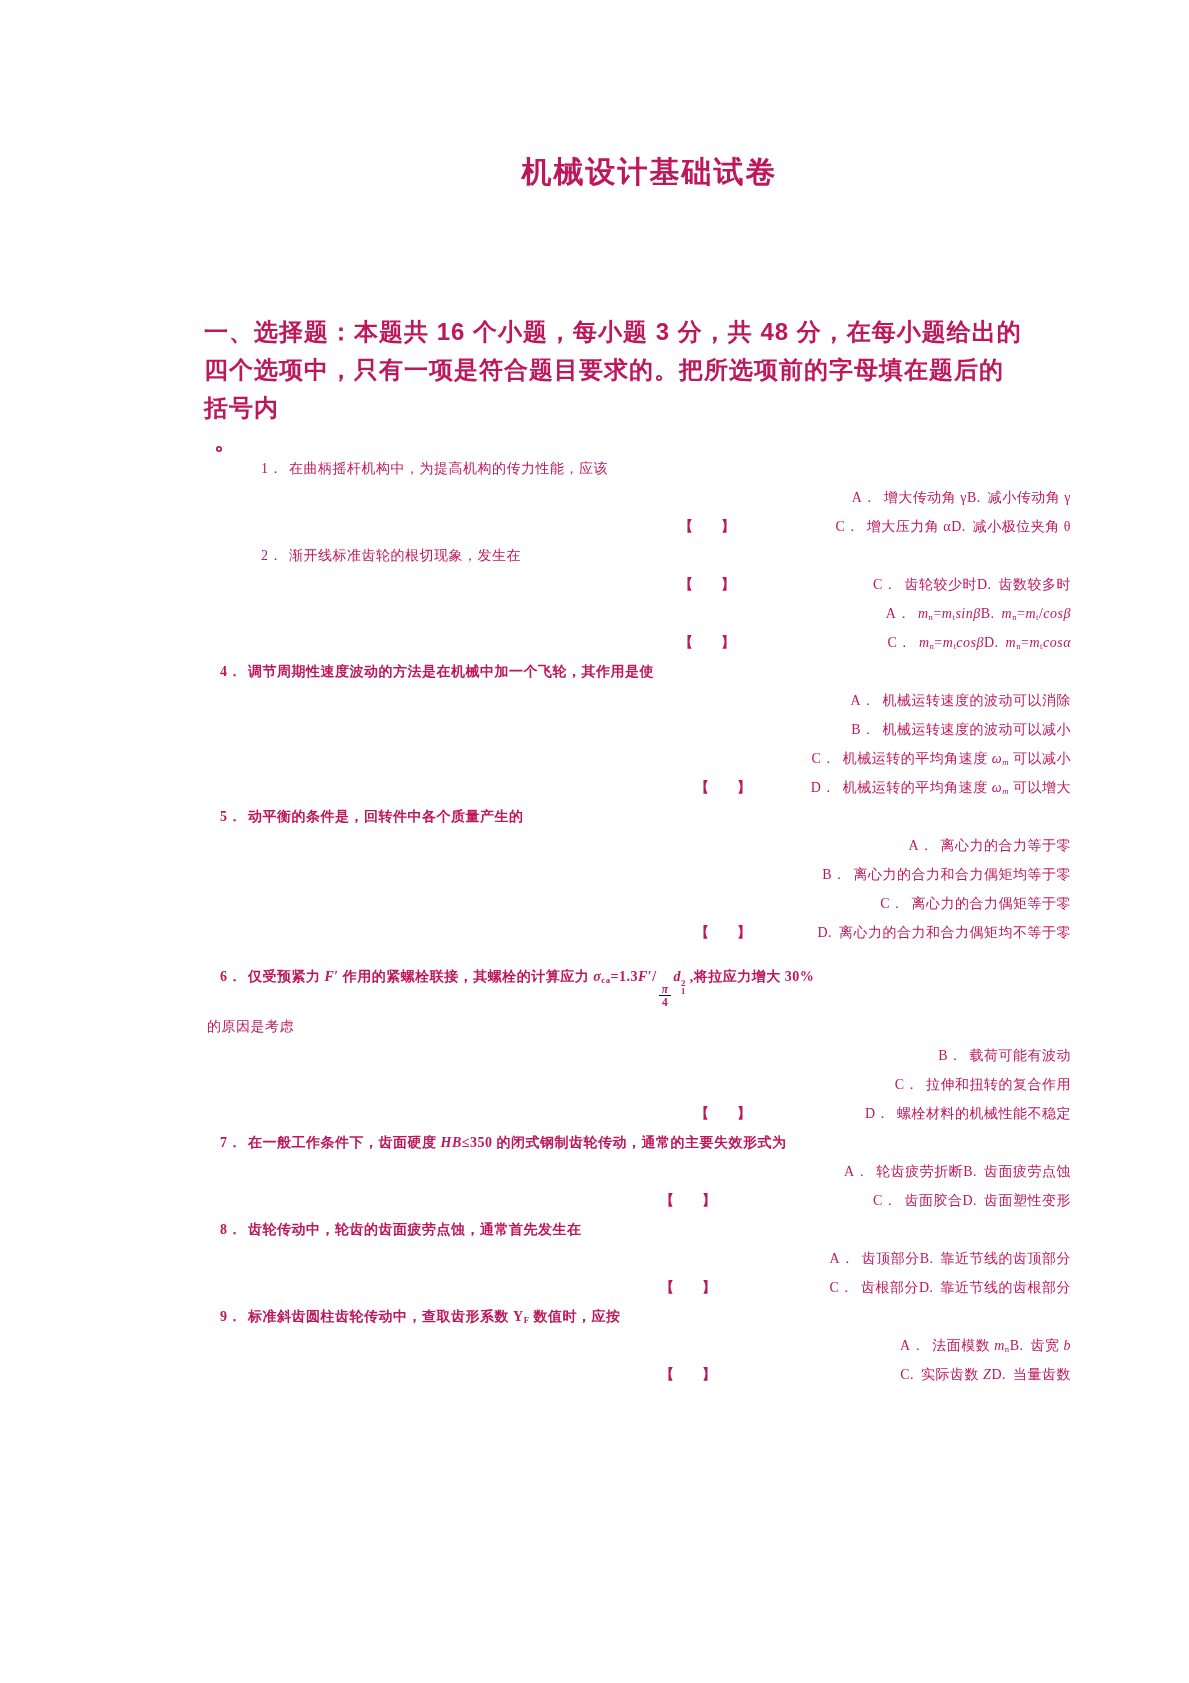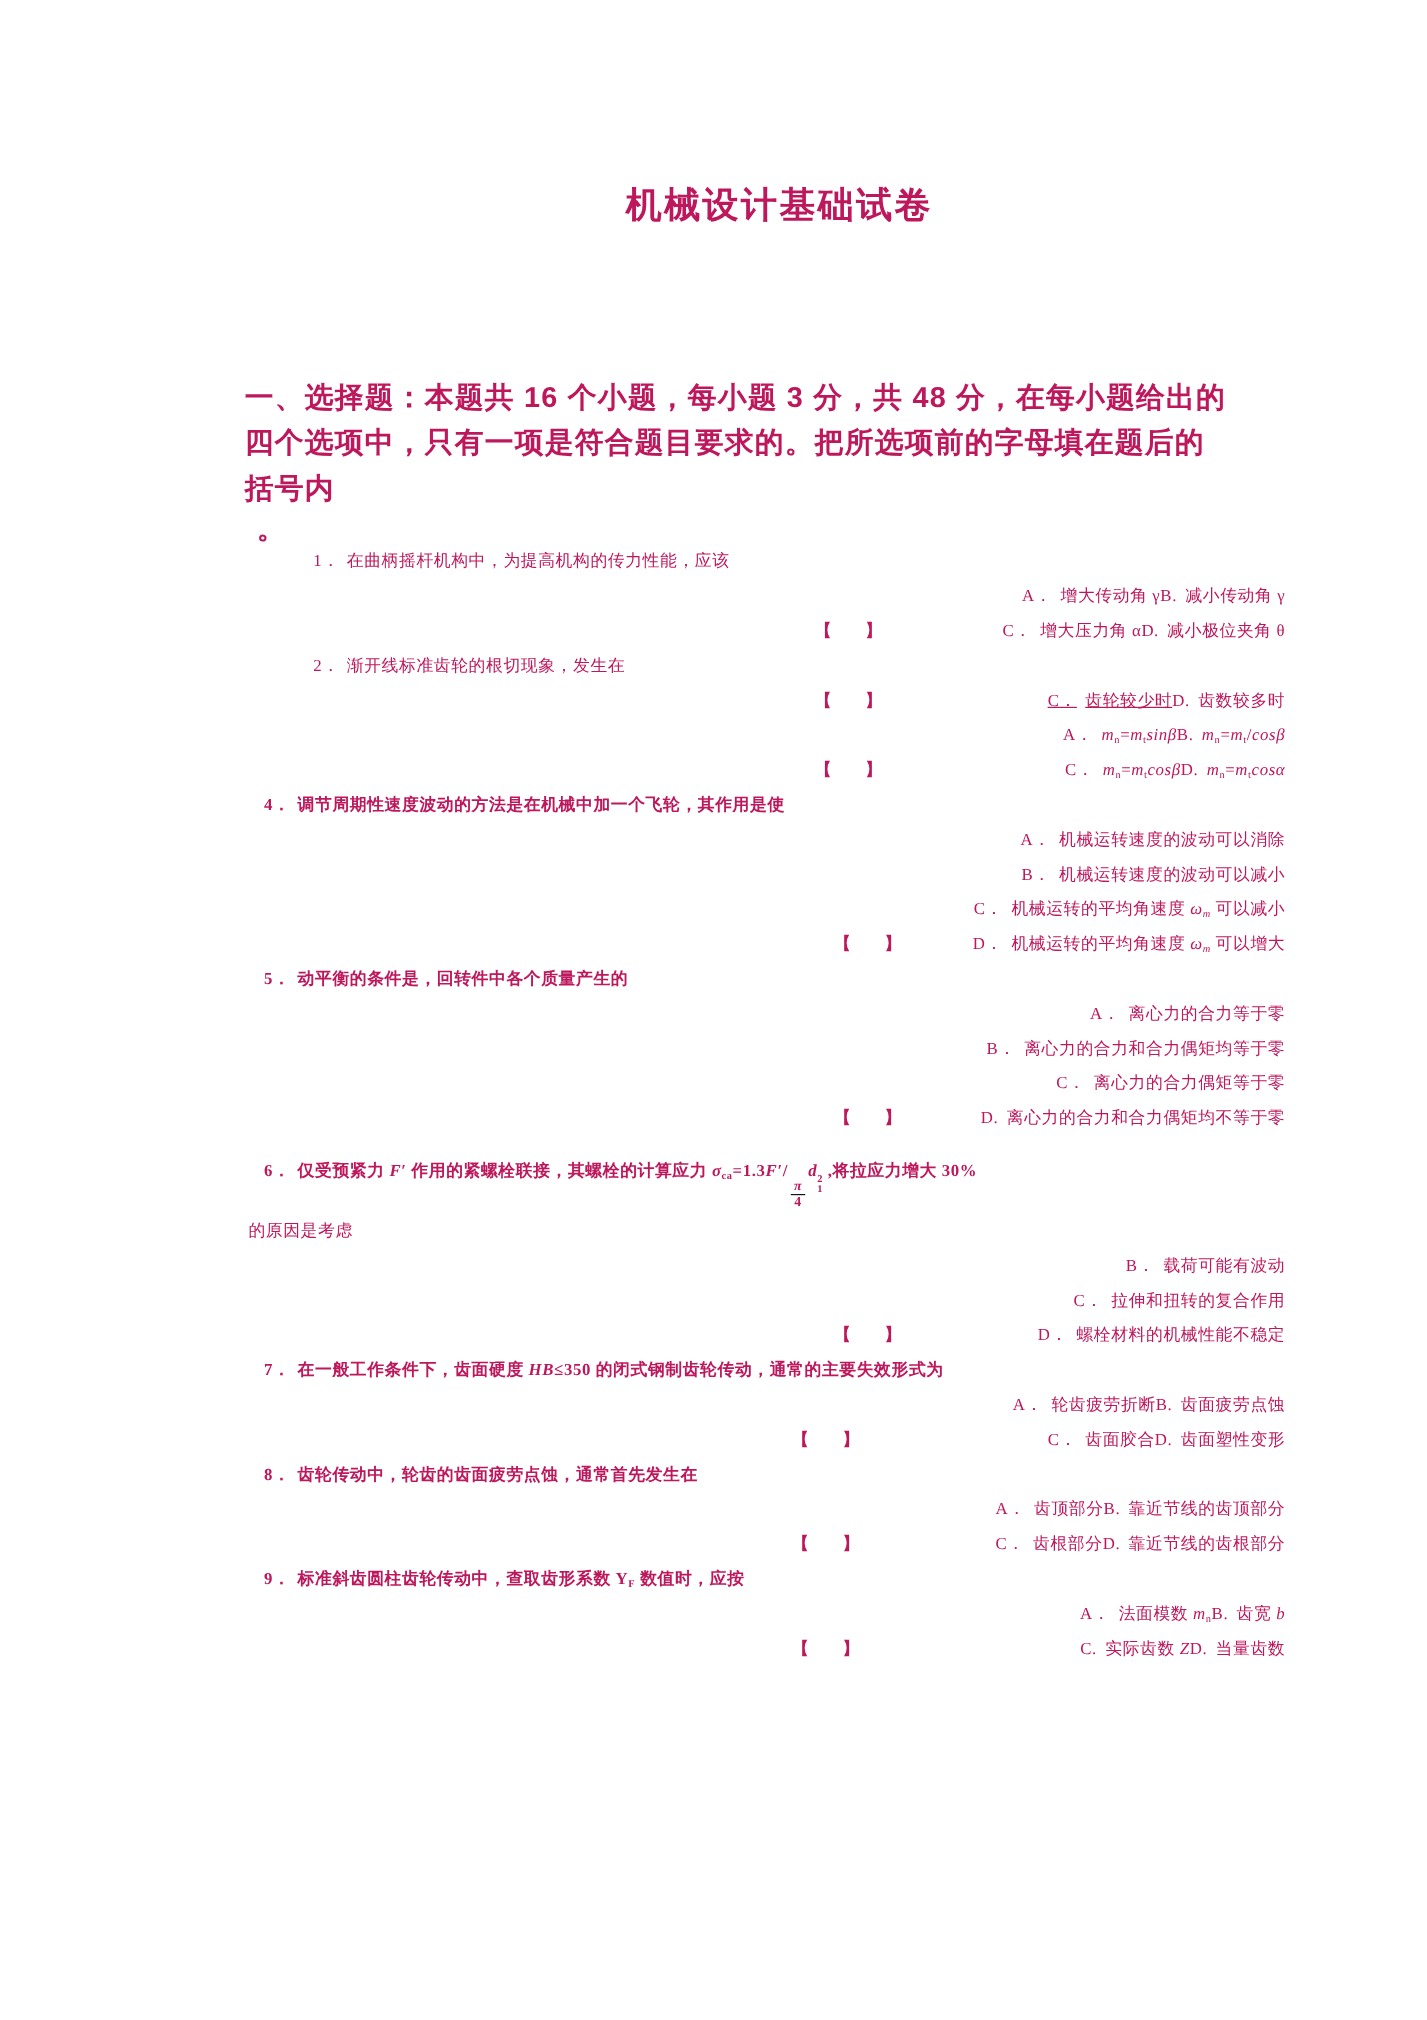--- a/index.html
+++ b/index.html
@@ -79,21 +79,21 @@
       <div class="question ind-deep">
         <div class="q-stem"><span class="q-num">1．</span>在曲柄摇杆机构中，为提高机构的传力性能，应该</div>
         <div class="q-options">
           <div class="opt-row"><span class="opt-cell" style="min-width: 195px;"><span class="opt-label">A．</span>增大传动角 γ</span><span class="opt-cell"><span class="opt-label">B.</span>减小传动角 γ</span></div>
           <div class="opt-row"><span class="opt-cell" style="min-width: 195px;"><span class="opt-label">C．</span>增大压力角 α</span><span class="opt-cell"><span class="opt-label">D.</span>减小极位夹角 θ</span><span class="bracket" style="left: 400px;">【　　】</span></div>
         </div>
       </div>
       <div class="question ind-deep">
         <div class="q-stem"><span class="q-num">2．</span>渐开线标准齿轮的根切现象，发生在</div>
         <div class="q-options">
-          <div class="opt-row"><span class="opt-cell" style="min-width: 195px; text-decoration: underline;"><span class="opt-label">C．</span>齿轮较少时</span><span class="opt-cell"><span class="opt-label">D.</span>齿数较多时</span><span class="bracket" style="left: 400px;">【　　】</span></div>
+          <div class="opt-row"><span class="opt-cell" style="min-width: 195px;"><span class="opt-label">C．</span>齿轮较少时</span><span class="opt-cell"><span class="opt-label">D.</span>齿数较多时</span><span class="bracket" style="left: 400px;">【　　】</span></div>
         </div>
       </div>
       <div class="question ind-deep">
         <div class="q-options">
           <div class="opt-row"><span class="opt-cell" style="min-width: 172px;"><span class="opt-label">A．</span><i>m</i><sub>n</sub>=<i>m</i><sub>t</sub><i>sinβ</i></span><span class="opt-cell"><span class="opt-label">B.</span><i>m</i><sub>n</sub>=<i>m</i><sub>t</sub>/<i>cosβ</i></span></div>
           <div class="opt-row"><span class="opt-cell" style="min-width: 172px;"><span class="opt-label">C．</span><i>m</i><sub>n</sub>=<i>m</i><sub>t</sub><i>cosβ</i></span><span class="opt-cell"><span class="opt-label">D.</span><i>m</i><sub>n</sub>=<i>m</i><sub>t</sub><i>cosα</i></span><span class="bracket" style="left: 400px;">【　　】</span></div>
         </div>
       </div>
       <div class="question ind-shallow">
         <div class="q-stem"><span class="q-num">4．</span>调节周期性速度波动的方法是在机械中加一个飞轮，其作用是使</div>

